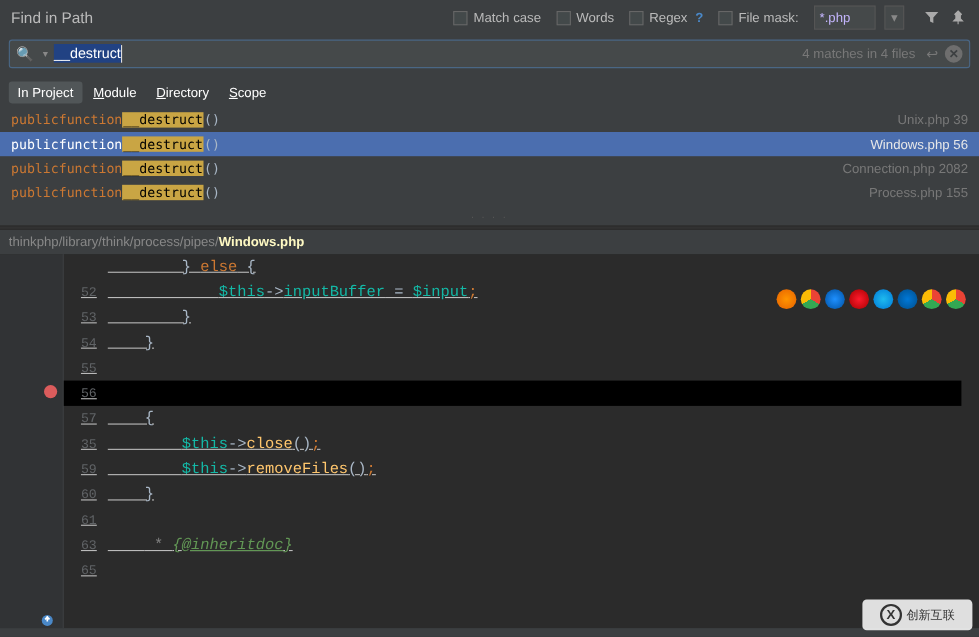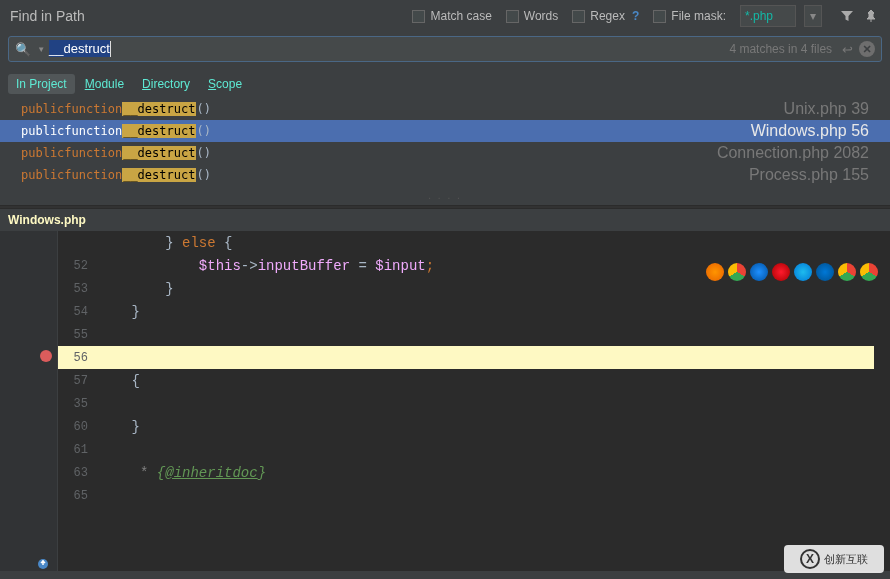--- a/index.html
+++ b/index.html
@@ -3,72 +3,72 @@
 <meta charset="utf-8">
 <style>
 * { margin:0; padding:0; box-sizing:border-box; }
 body { width:890px; height:579px; background:#3c3f41; font-family:"Segoe UI",Arial,sans-serif; font-size:12px; color:#bbbbbb; overflow:hidden; position:relative; }
 .header { height:32px; display:flex; align-items:center; padding:0 10px; }
 .header-title { color:#bbbbbb; font-size:14px; flex:0 0 auto; }
 .header-spacer { flex:1; }
 .chk { display:flex; align-items:flex-end; gap:5px; margin-right:14px; color:#bbbbbb; cursor:pointer; }
 .chk .box { width:13px; height:13px; border:1px solid #666; background:#43494a; }
 .regex-help { color:#4a88c7; margin-left:2px; font-weight:bold; }
-.filemask-input { width:56px; height:22px; background:#45494a; border:1px solid #555; color:#14b8a6; padding:0 4px; font-size:12px; margin-right:8px; }
+.filemask-input { width:56px; height:22px; background:#45494a; border:1px solid #555; color:#c4b5fd; padding:0 4px; font-size:12px; margin-right:8px; }
 .filemask-dd { width:18px; height:22px; background:#45494a; border:1px solid #555; display:flex; align-items:center; justify-content:center; color:#888; margin-right:10px; }
 .tool-icon { width:18px; height:18px; margin-left:6px; color:#aaa; display:flex; align-items:center; justify-content:center; font-size:14px; cursor:pointer; }
 .searchbar { margin:4px 8px; height:26px; border:1px solid #4a6785; background:#45494a; display:flex; align-items:center; position:relative; border-radius:3px; }
 .search-icon { padding:0 6px; color:#aaa; font-size:13px; }
 .search-dd { color:#888; font-size:8px; margin-right:4px; }
 .search-input { flex:0 0 auto; }
 .search-sel { background:#214283; color:#fff; padding:1px 0; font-size:13px; }
 .cursor { display:inline-block; width:1px; height:16px; background:#ddd; vertical-align:middle; }
 .search-status { margin-left:auto; color:#787878; font-size:12px; padding-right:4px; }
 .enter-icon { color:#787878; padding:0 6px; font-size:13px; }
 .clear-btn { width:16px; height:16px; border-radius:50%; background:#6e6e6e; color:#3c3f41; display:flex; align-items:center; justify-content:center; margin-right:6px; font-size:11px; font-weight:bold; cursor:pointer; }
 .tabs { display:flex; gap:2px; padding:8px 8px 4px; font-size:12px; }
-.tab { padding:3px 8px; color:#5eead4; cursor:pointer; border-radius:3px; }
+.tab { padding:3px 8px; color:#ffffff; cursor:pointer; border-radius:3px; }
 .tab.active { background:#515658; }
 .tab .mn { text-decoration:underline; }
 .results { }
-.result-row { height:22px; display:flex; align-items:center; padding:0 21px; justify-content:space-between; cursor:pointer;text-align:right; }
+.result-row { height:22px; display:flex; align-items:center; padding:0 10px; justify-content:space-between; cursor:pointer;text-align:right; }
 .result-row.selected { background:#4b6eaf; color:#fff; }
 .result-left { display:flex; align-items:baseline; font-family:Consolas,monospace; font-size:12px; }
 .kw-public { color:#cc7832; }
 .result-row.selected .kw-public { color:#fff; }
 .kw-func { color:#cc7832; }
 .result-row.selected .kw-func { color:#fff; }
 .hl { background:#32593d; color:#fff; padding:0 1px; }
 .result-row .hl { background:#c9a544; color:#000; }
 .result-row.selected .hl { background:#c9a544; color:#000; }
 .paren { color:#a9b7c6; }
-.result-right { color:#787878; font-size:16px; }
+.result-right { color:#787878; font-size:12px; }
 .result-row.selected .result-right { color:#e8e8e8; }
 .dots-sep { text-align:center; color:#555; font-size:10px; letter-spacing:2px; padding:4px 0; }
 .divider { height:4px; background:#323232; border-top:1px solid #2b2b2b; border-bottom:1px solid #2b2b2b; cursor:row-resize; }
 .path-bar { height:22px; background:#3c3f41; display:flex; align-items:center; padding:0 8px; font-size:12px; color:#888; }
 .path-bar b { color:#fef9c3; font-weight:bold; }
 .editor { background:#2b2b2b; position:relative; height:340px; font-family:Consolas,"Courier New",monospace; font-size:14px; overflow:hidden; }
 .gutter { position:absolute; left:0; top:0; bottom:0; width:58px; background:#313335; border-right:1px solid #3c3f41; }
 .line { height:23px; display:flex; align-items:center; white-space:pre; }
 .ln { width:40px; text-align:right; color:#606366; padding-right:10px; font-size:12px; display:inline-block; }
 .code { color:#a9b7c6; }
 .k-orange { color:#cc7832; }
 .k-yellow { color:#ffc66d; }
-.k-purple { color:#f0abfc; }
+.k-purple { color:#14b8a6; }
 .k-grey { color:#808080; }
 .k-green { color:#629755; font-style:italic; }
 .k-green-u { color:#629755; font-style:italic; text-decoration:underline; }
-.cur-line { background:#fef9c3; }
+.cur-line { background:#000000; }
 .match-hl { background:#32593d; }
 .bp { position:absolute; left:40px; width:12px; height:12px; border-radius:50%; background:#db5c5c; }
 .gutter-icon { position:absolute; left:36px; width:14px; height:14px; }
 .browser-icons { position:absolute; right:12px; top:32px; display:flex; gap:4px; }
 .bicon { width:18px; height:18px; border-radius:50%; }
-.editor-content { position:absolute; left:58px; right:16px; top:0; }
+.editor-content { position:absolute; left:58px; right:16px; top:0;text-decoration:underline; }
 .wm { position:absolute; right:6px; bottom:6px; width:100px; height:28px; background:rgba(255,255,255,0.85); border-radius:4px; display:flex; align-items:center; justify-content:center; font-size:11px; color:#333; gap:4px; }
 .wm-logo { width:20px; height:20px; border:2px solid #333; border-radius:50%; display:flex; align-items:center; justify-content:center; font-weight:bold; font-size:12px; }
 </style>
 </head>
 <body>
 
 <div class="header">
   <span class="header-title">Find in Path</span>
   <span class="header-spacer"></span>
   <label class="chk">
@@ -162,39 +162,41 @@
         <span class="paren">()</span>
       </span>
       <span class="result-right">Process.php 155</span>
     </div>
   </div>
 <div class="dots-sep">. . . .</div>
 
 <div class="divider"></div>
 
 <div class="path-bar">
+  <span>thinkphp/library/think/process/pipes/</span>
     <b>Windows.php</b>
 </div>
 
 <div class="editor">
   <div class="gutter"></div>
   <div class="bp" style="top:119px;"></div>
   <svg class="gutter-icon" style="top:326px;" viewBox="0 0 14 14">
       <circle cx="7" cy="7" r="5" fill="#4a88c7"></circle>
       <path d="M7 3v5M5 6l2-2 2 2" stroke="#fff" stroke-width="1.5" fill="none"></path>
     </svg>
   <div class="editor-content" id="editor-lines">
       <div class="line"><span class="ln"></span><span class="code">        } <span class="k-orange">else</span> {</span></div>
       <div class="line"><span class="ln">52</span><span class="code">            <span class="k-purple">$this</span>-&gt;<span class="k-purple">inputBuffer</span> = <span class="k-purple">$input</span><span class="k-orange">;</span></span></div>
       <div class="line"><span class="ln">53</span><span class="code">        }</span></div>
       <div class="line"><span class="ln">54</span><span class="code">    }</span></div>
       <div class="line"><span class="ln">55</span><span class="code"></span></div>
       <div class="line cur-line"><span class="ln">56</span></div>
       <div class="line"><span class="ln">57</span><span class="code">    {</span></div>
-      <div class="line"><span class="ln">35</span></div>
+      <div class="line"><span class="ln">35</span><span class="code">        <span class="k-purple">$this</span>-&gt;<span class="k-yellow">close</span>()<span class="k-orange">;</span></span></div>
+      <div class="line"><span class="ln">59</span><span class="code">        <span class="k-purple">$this</span>-&gt;<span class="k-yellow">removeFiles</span>()<span class="k-orange">;</span></span></div>
       <div class="line"><span class="ln">60</span><span class="code">    }</span></div>
       <div class="line"><span class="ln">61</span><span class="code"></span></div>
       <div class="line"><span class="ln">63</span><span class="code">    <span class="k-grey"> * </span><span class="k-green">{</span><span class="k-green-u">@inheritdoc</span><span class="k-green">}</span></span></div>
       <div class="line"><span class="ln">65</span></div>
     </div>
   <div class="browser-icons">
     <span class="bicon" style="background:radial-gradient(circle,#ff9500,#e66000);"></span>
     <span class="bicon" style="background:conic-gradient(#ea4335 0 120deg,#34a853 120deg 240deg,#fbbc05 240deg);"></span>
     <span class="bicon" style="background:radial-gradient(circle,#1e90ff,#0050a0);"></span>
     <span class="bicon" style="background:radial-gradient(circle,#ff1b2d,#a70000);"></span>

